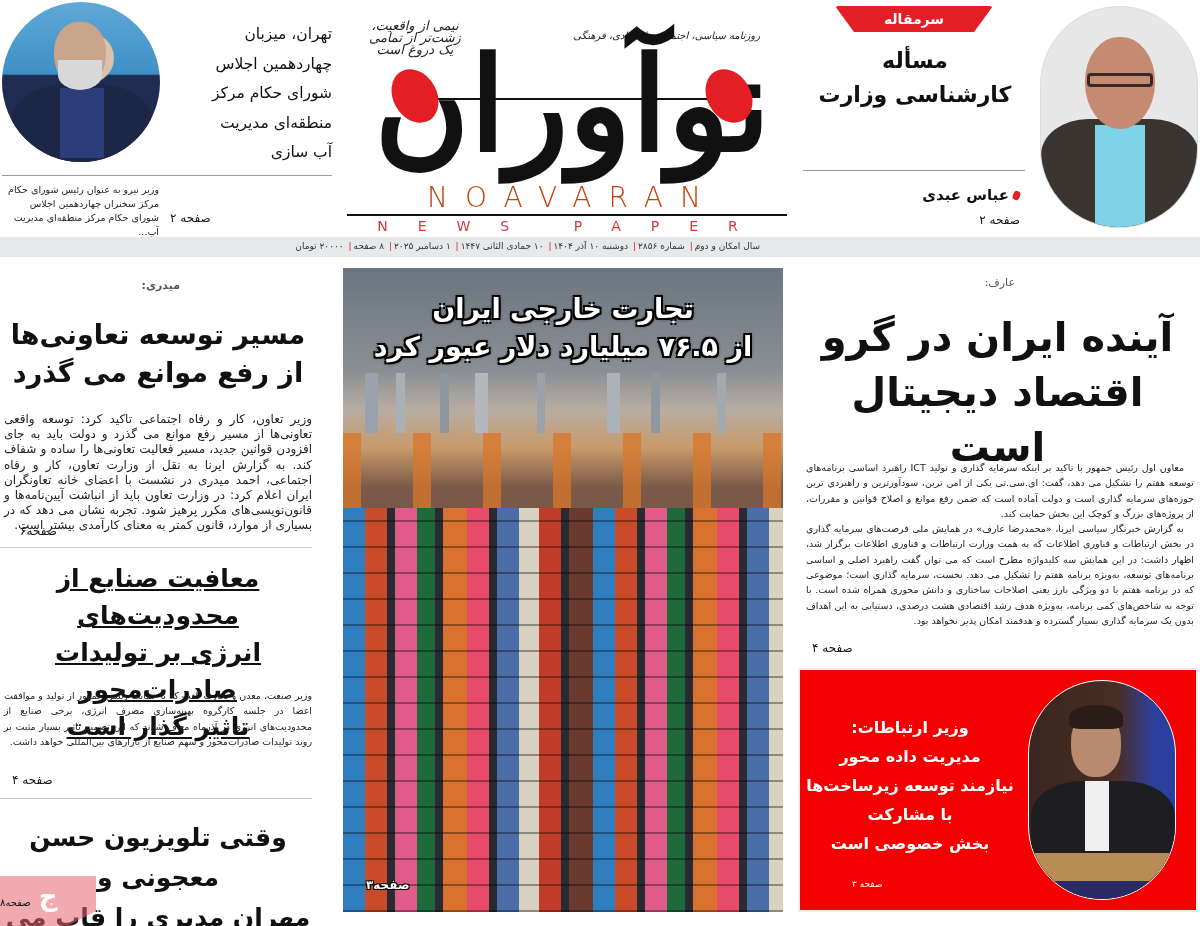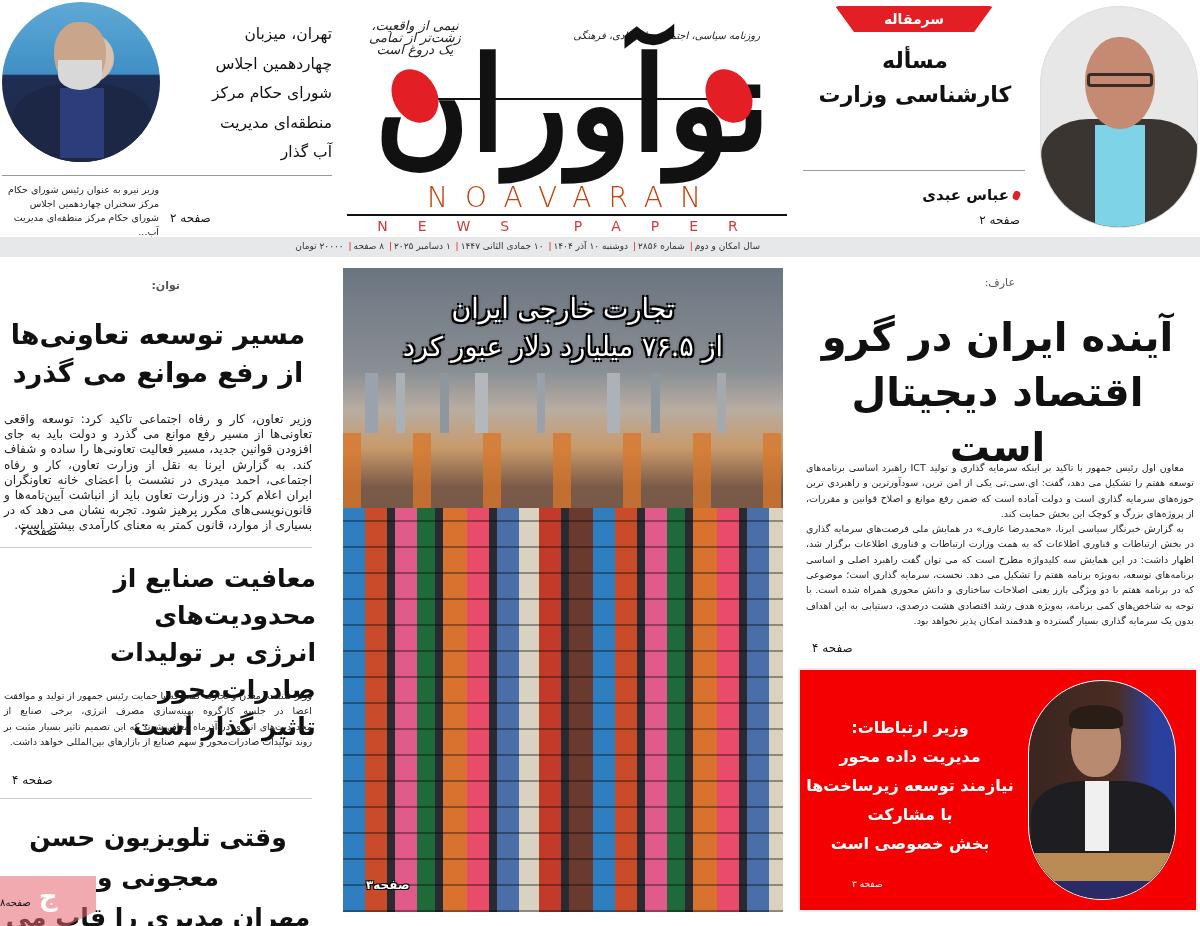--- a/index.html
+++ b/index.html
@@ -204,21 +204,21 @@
         repeating-linear-gradient(0deg, rgba(0,0,0,.35) 0 2px, transparent 2px 26px),
         repeating-linear-gradient(90deg,
           #2f7fc0 0 22px, #c94b2a 22px 44px, #2a2a32 44px 52px,
           #e05a8a 52px 74px, #1f6a3a 74px 92px, #2a2a32 92px 100px,
           #d8722e 100px 124px, #e94b6a 124px 146px, #2a2a32 146px 154px,
           #4a6fa8 154px 176px, #d9d2c0 176px 196px, #c23b2a 196px 218px,
           #2a2a32 218px 226px, #6a3a2e 226px 250px);
     }
     .center-headline {
       left: 343px; top: 290px; width: 440px; text-align: center;
-      color: #fff; font-weight: normal; font-size: 27px; line-height: 38px;
+      color: #fff; font-weight: bold; font-size: 27px; line-height: 38px;
       text-shadow: -2px -2px 0 #000, 2px -2px 0 #000, -2px 2px 0 #000, 2px 2px 0 #000, 0 0 4px #000;
     }
     .center-page {
       left: 366px; top: 878px; color: #fff; font-size: 12px; font-weight: bold;
       text-shadow: -1px -1px 0 #000, 1px -1px 0 #000, -1px 1px 0 #000, 1px 1px 0 #000;
     }
 
     
     .l-kicker { right: 1020px; top: 279px; font-size: 11px; color: #555; font-weight: bold; }
     .l-head1 {
@@ -262,21 +262,21 @@
   <div class="suit"></div>
   <div class="sweater"></div>
   <div class="face"></div>
   <div class="beard"></div>
 </div>
 <div class="abs tl-headline rtl">
   <div>تهران، میزبان</div>
   <div>چهاردهمین اجلاس</div>
   <div>شورای حکام مرکز</div>
   <div>منطقه‌ای مدیریت</div>
-  <div>آب گذار</div>
+  <div>آب سازی</div>
 </div>
 <div class="abs tl-rule"></div>
 <div class="abs tl-summary rtl">وزیر نیرو به عنوان رئیس شورای حکام مرکز سخنران چهاردهمین اجلاس شورای حکام مرکز منطقه‌ای مدیریت آب...</div>
 <div class="abs tl-page rtl">صفحه ۲</div>
 
 <div class="abs logo-area">
   <div class="abs logo-tagline-left rtl">نیمی از واقعیت، زشت‌تر از تمامی یک دروغ است</div>
   <div class="abs logo-tagline-right rtl">روزنامه سیاسی، اجتماعی، اقتصادی، فرهنگی</div>
   <div class="abs logo-persian">نوآوران</div>
   <div class="abs logo-line"></div>
@@ -346,30 +346,30 @@
   <div class="skyline"></div>
   <div class="cranes"></div>
   <div class="containers"></div>
 </div>
 <div class="abs center-headline rtl" style="text-align:center;">
   <div>تجارت خارجی ایران</div>
   <div>از ۷۶.۵ میلیارد دلار عبور کرد</div>
 </div>
 <div class="abs center-page rtl">صفحه۳</div>
 
-<div class="abs l-kicker rtl">توان:</div>
+<div class="abs l-kicker rtl">میدری:</div>
 <div class="abs l-head1 rtl" style="text-align:center;">
   <div>مسیر توسعه تعاونی‌ها</div>
   <div>از رفع موانع می گذرد</div>
 </div>
 <div class="abs l-body1 rtl">وزیر تعاون، کار و رفاه اجتماعی تاکید کرد: توسعه واقعی تعاونی‌ها از مسیر رفع موانع می گذرد و دولت باید به جای افزودن قوانین جدید، مسیر فعالیت تعاونی‌ها را ساده و شفاف کند. به گزارش ایرنا به نقل از وزارت تعاون، کار و رفاه اجتماعی، احمد میدری در نشست با اعضای خانه تعاونگران ایران اعلام کرد: در وزارت تعاون باید از انباشت آیین‌نامه‌ها و قانون‌نویسی‌های مکرر پرهیز شود. تجربه نشان می دهد که در بسیاری از موارد، قانون کمتر به معنای کارآمدی بیشتر است.</div>
 <div class="abs l-page1 rtl">صفحه۶</div>
 <div class="abs l-rule1"></div>
 
-<div class="abs l-head2 rtl" style="text-align:right;">
+<div class="abs l-head2 rtl" style="text-align:center;text-decoration:underline;">
   <div>معافیت صنایع از محدودیت‌های</div>
   <div>انرژی بر تولیدات صادرات‌محور</div>
   <div>تاثیر گذار است</div>
 </div>
 <div class="abs l-body2 rtl">وزیر صنعت، معدن و تجارت گفت که با حمایت رئیس جمهور از تولید و موافقت اعضا در جلسه کارگروه بهینه‌سازی مصرف انرژی، برخی صنایع از محدودیت‌های انرژی در آذرماه معاف شدند که این تصمیم تاثیر بسیار مثبت بر روند تولیدات صادرات‌محور و سهم صنایع از بازارهای بین‌المللی خواهد داشت.</div>
 <div class="abs l-page2 rtl">صفحه ۴</div>
 <div class="abs l-rule2"></div>
 
 <div class="abs l-head3 rtl" style="text-align:center;">
   <div>وقتی تلویزیون حسن معجونی و</div>

